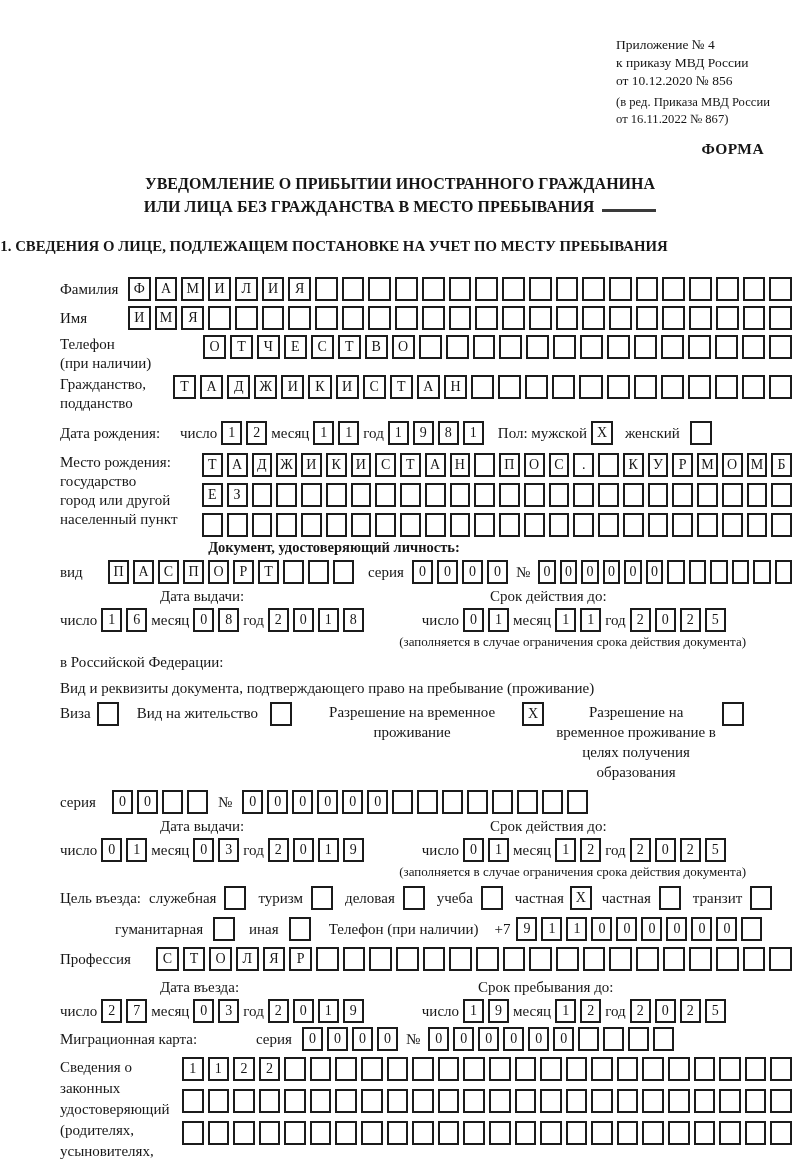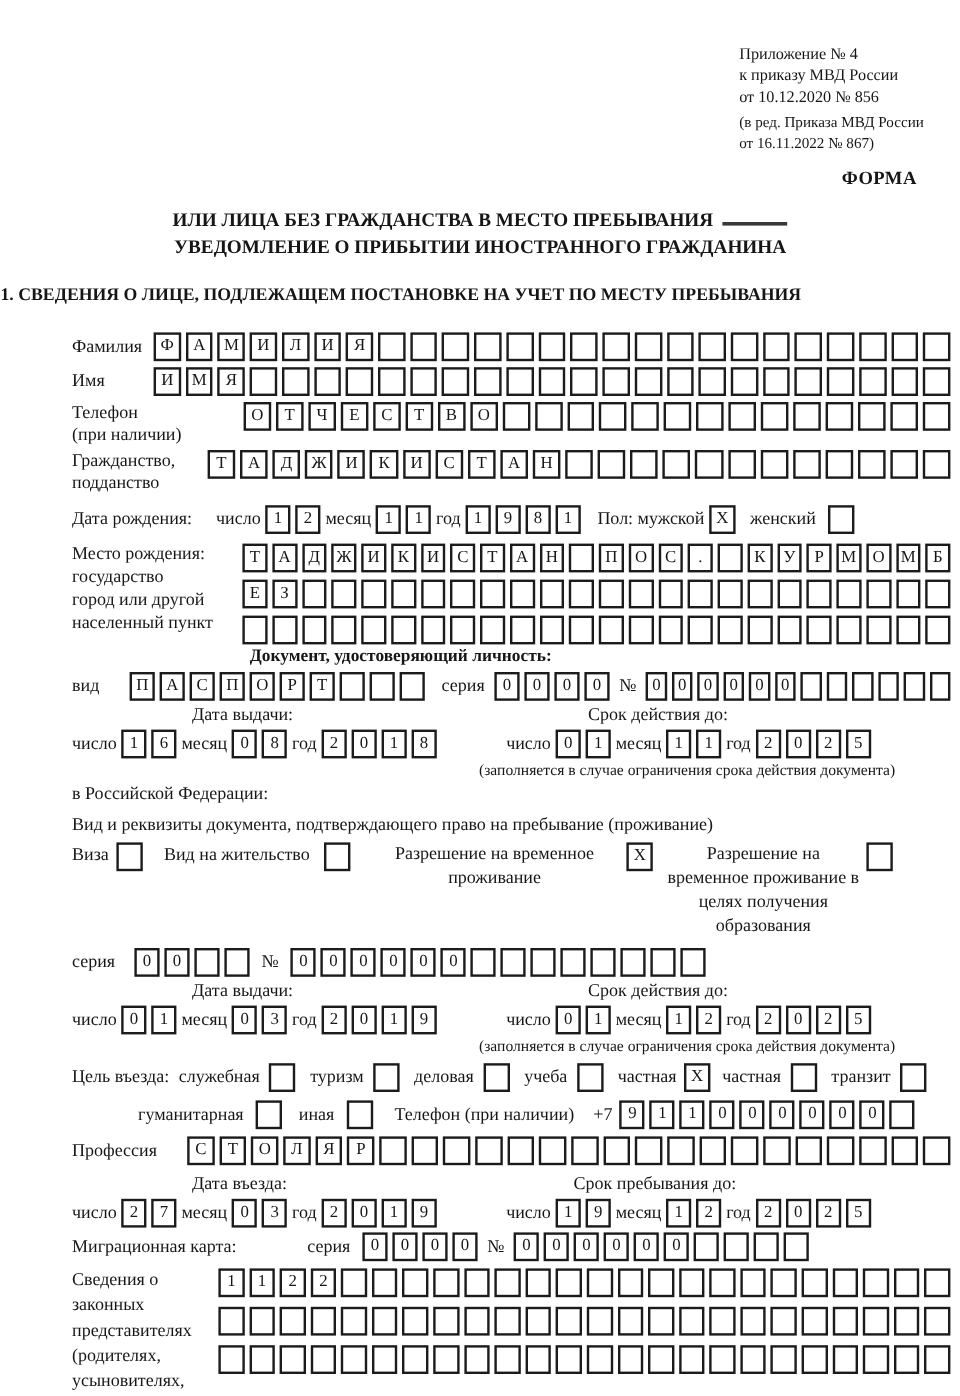--- a/index.html
+++ b/index.html
@@ -47,22 +47,22 @@
     <div>от 10.12.2020 № 856</div>
     <div class="sub">
       <div>(в ред. Приказа МВД России</div>
       <div>от 16.11.2022 № 867)</div>
     </div>
   </div>
 
   <div class="forma">ФОРМА</div>
 
   <div class="title">
+    <div>УВЕДОМЛЕНИЕ О ПРИБЫТИИ ИНОСТРАННОГО ГРАЖДАНИНА</div>
     <div><span>ИЛИ ЛИЦА БЕЗ ГРАЖДАНСТВА В МЕСТО ПРЕБЫВАНИЯ</span><span class="blank-line"></span></div>
-    <div>УВЕДОМЛЕНИЕ О ПРИБЫТИИ ИНОСТРАННОГО ГРАЖДАНИНА</div>
   </div>
 
   <div class="sec-title">1. СВЕДЕНИЯ О ЛИЦЕ, ПОДЛЕЖАЩЕМ ПОСТАНОВКЕ НА УЧЕТ ПО МЕСТУ ПРЕБЫВАНИЯ</div>
 
   <div class="frow" style="margin-top:22px">
     <div class="flabel" style="width:68px">Фамилия</div>
     <div class="cells grow">
         <div class="cell">Ф</div>
         <div class="cell">А</div>
         <div class="cell">М</div>
@@ -595,21 +595,21 @@
         <div class="cell"></div>
         <div class="cell"></div>
         <div class="cell"></div>
       </div>
   </div>
 
   <div class="frow top" style="margin-top:6px">
     <div class="flabel2" style="width:122px;line-height:21px">
       <div>Сведения о</div>
       <div>законных</div>
-      <div>представителях</div>
+      <div>удостоверяющий</div>
       <div>(родителях,</div>
       <div>усыновителях,</div>
       <div>попечителях)</div>
     </div>
     <div class="stack" style="gap:8px">
       <div class="cells grow">
           <div class="cell">1</div>
           <div class="cell">1</div>
           <div class="cell">2</div>
           <div class="cell">2</div>

